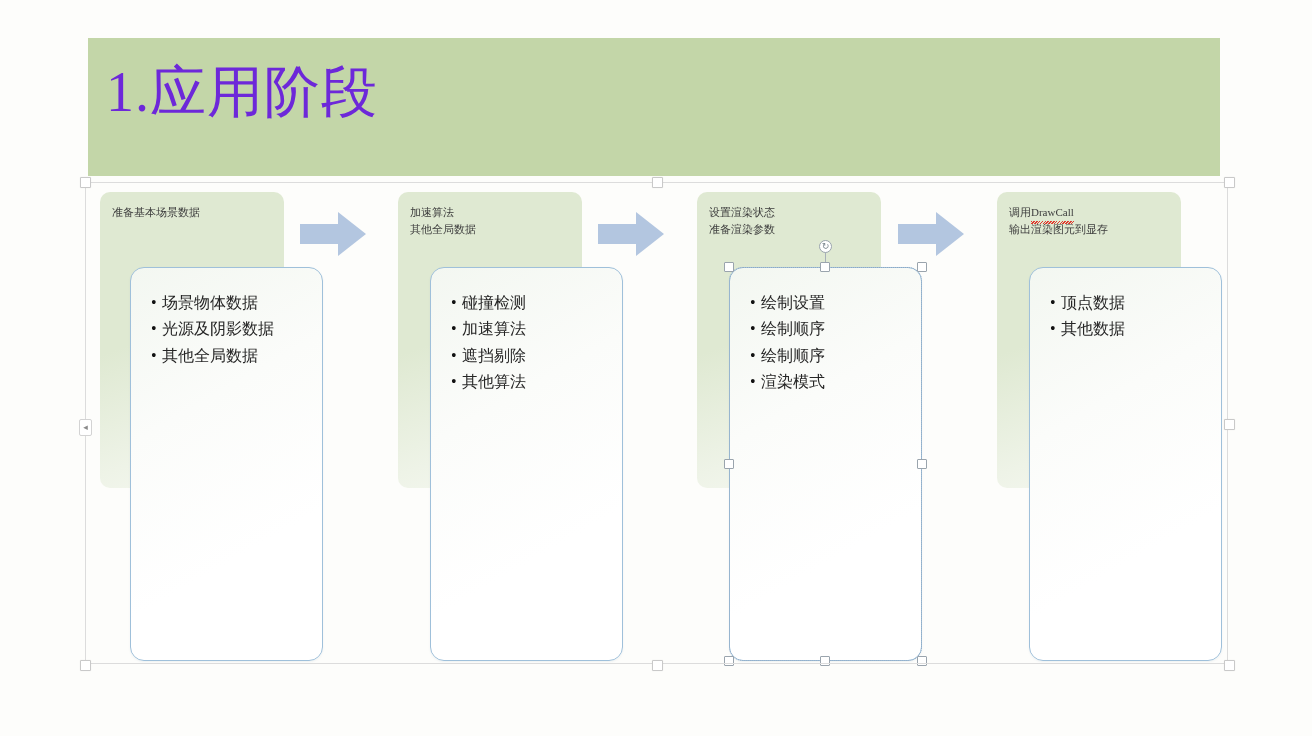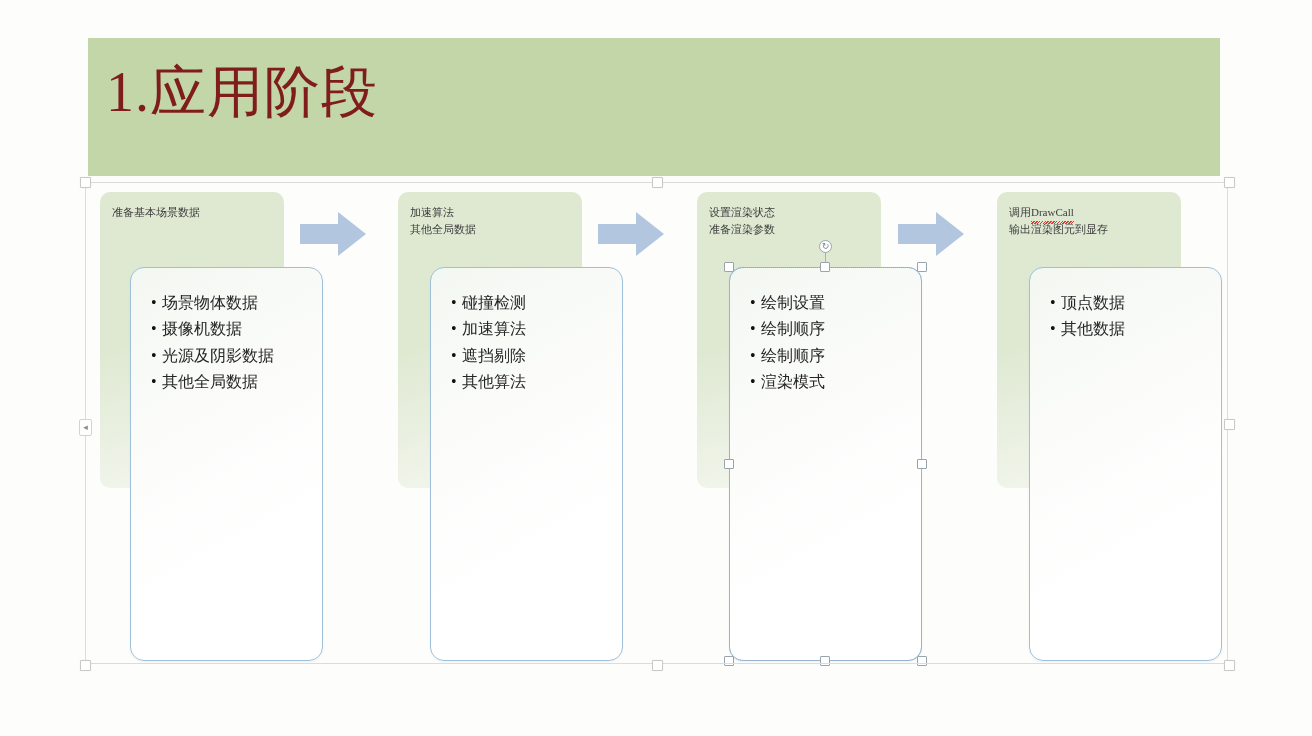--- a/index.html
+++ b/index.html
@@ -30,21 +30,21 @@
     top: 38px;
     width: 1132px;
     height: 138px;
     background: #c3d6a8;
   }
   .title-text {
     position: absolute;
     left: 18px;
     top: 24px;
     font-size: 56px;
-    color: #7f1d1d;
+    color: #6d28d9;
     font-family: "Liberation Serif", "DejaVu Serif", serif;
     letter-spacing: 1px;
     line-height: 1.1;
     white-space: nowrap;
   }
 
   
   .group-frame {
     position: absolute;
     left: 85px;
@@ -235,21 +235,20 @@
 
   <div class="col" style="left:100px;">
     <div class="green-box">
       <div class="green-label">
         <div class="line">准备基本场景数据</div>
       </div>
     </div>
     <div class="white-box" style="left:30px;">
       <div class="bullets">
         <div class="bullet">场景物体数据</div>
-        <div class="bullet">摄像机数据</div>
         <div class="bullet">光源及阴影数据</div>
         <div class="bullet">其他全局数据</div>
       </div>
     </div>
   </div>
 
   <div class="arrow" style="left:300px;">
     <svg width="66" height="44" viewBox="0 0 66 44">
       <polygon points="0,12 38,12 38,0 66,22 38,44 38,32 0,32" fill="#b3c6e0"></polygon>
     </svg>

